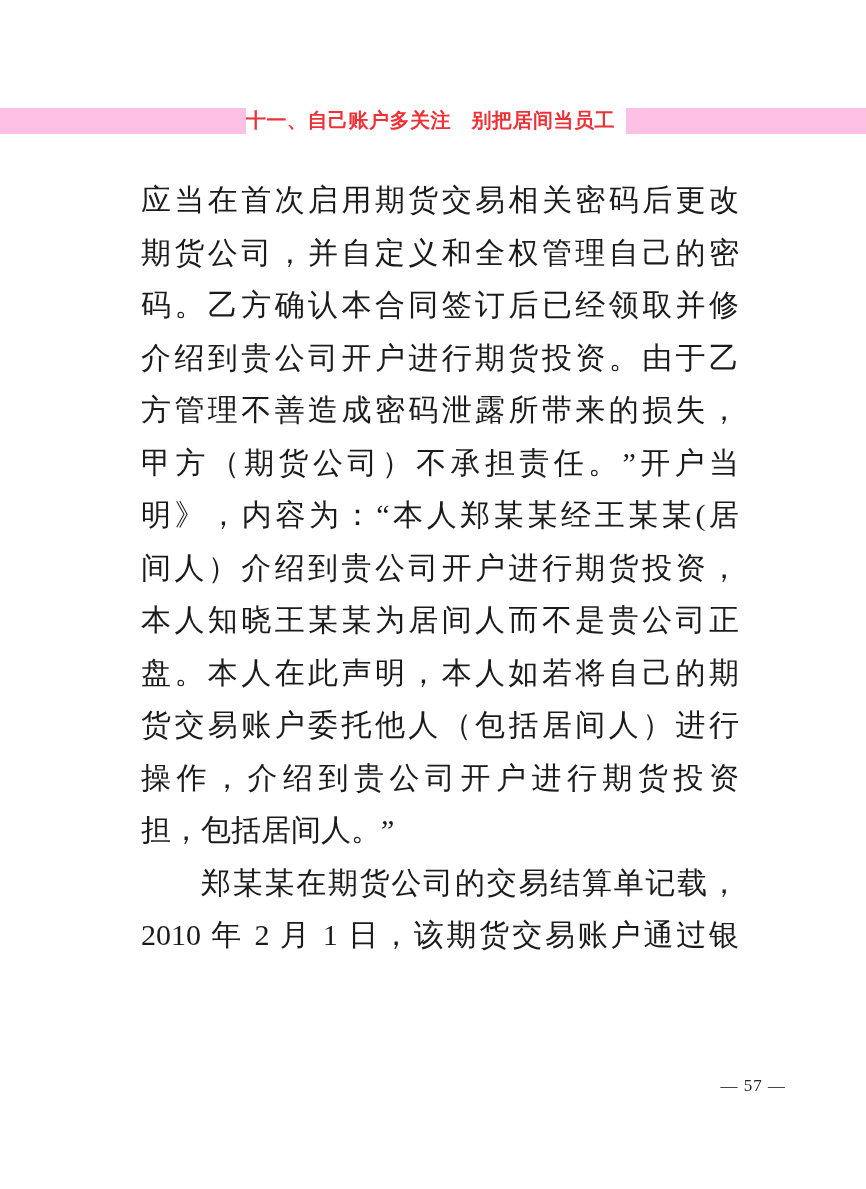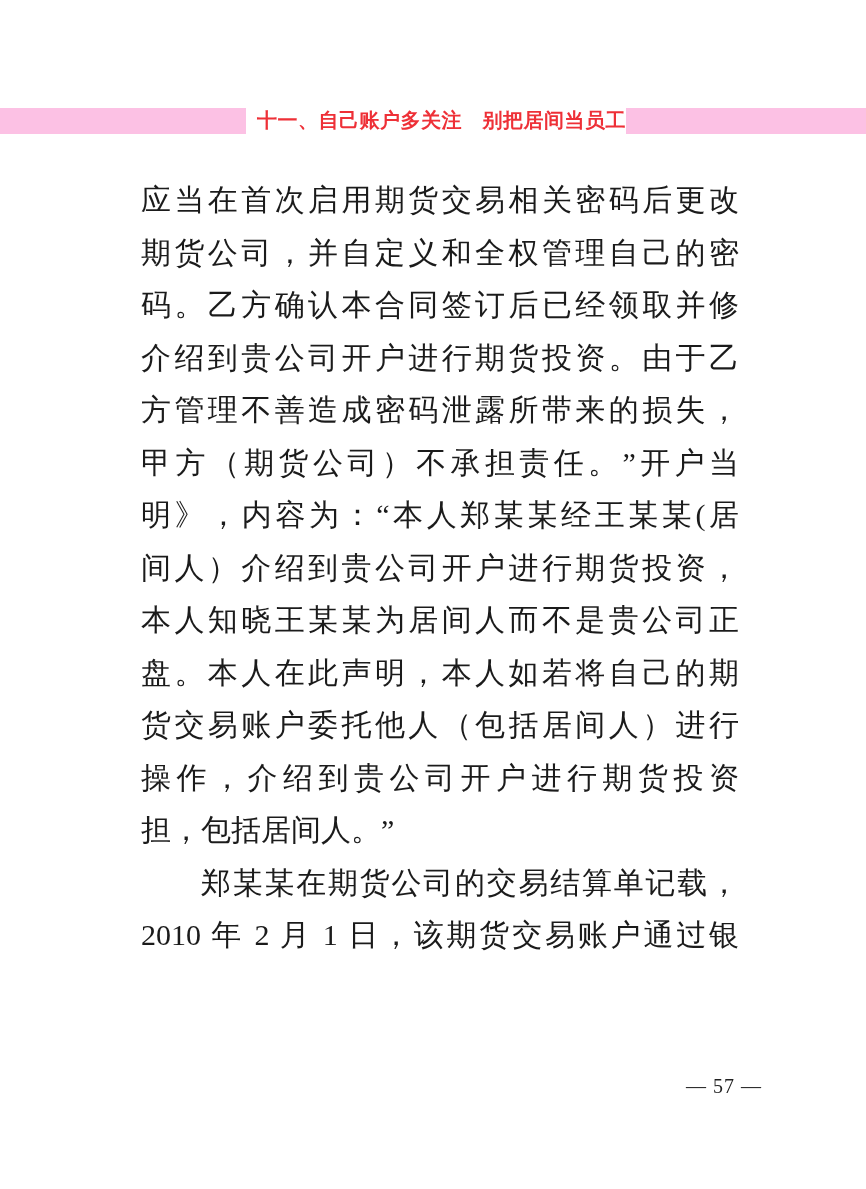--- a/index.html
+++ b/index.html
@@ -25,21 +25,21 @@
   }
   .title-box {
     position: absolute;
     left: 246px;
     top: 96px;
     width: 380px;
     height: 48px;
     background: #ffffff;
     display: flex;
     align-items: center;
-    justify-content: flex-end;
+    justify-content: flex-start;
   }
   .title {
     font-family: "Liberation Sans", "DejaVu Sans", sans-serif;
     font-weight: bold;
     font-size: 20px;
     letter-spacing: 0.5px;
     white-space: nowrap;
     color: var(--title-color, #ee3037);
   }
   .body-text {
@@ -60,22 +60,22 @@
     text-align-last: justify;
   }
   .line.indent {
     text-indent: 2em;
   }
   .page-number {
     position: absolute;
     left: 686px;
     top: 1069px;
     width: 100px;
-    text-align: left;
-    font-size: 20px;
+    text-align: right;
+    font-size: 17px;
     line-height: 34px;
     letter-spacing: 1px;
     color: var(--footer-color, #222222);
     white-space: nowrap;
   }
 </style>
 </head>
 <body>
 
 <div class="page">

